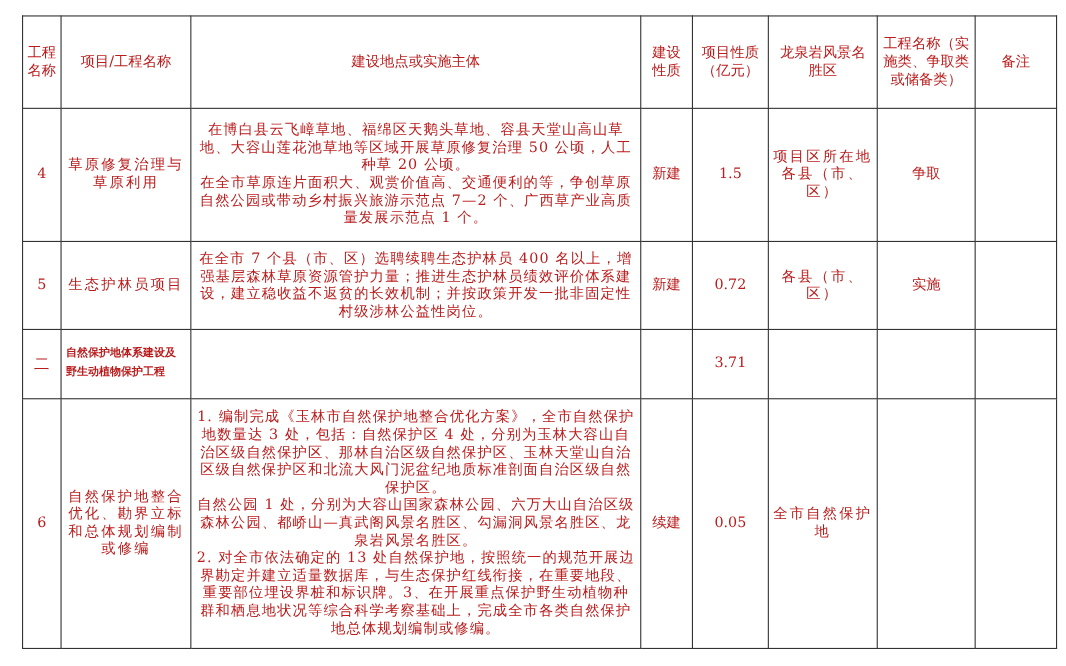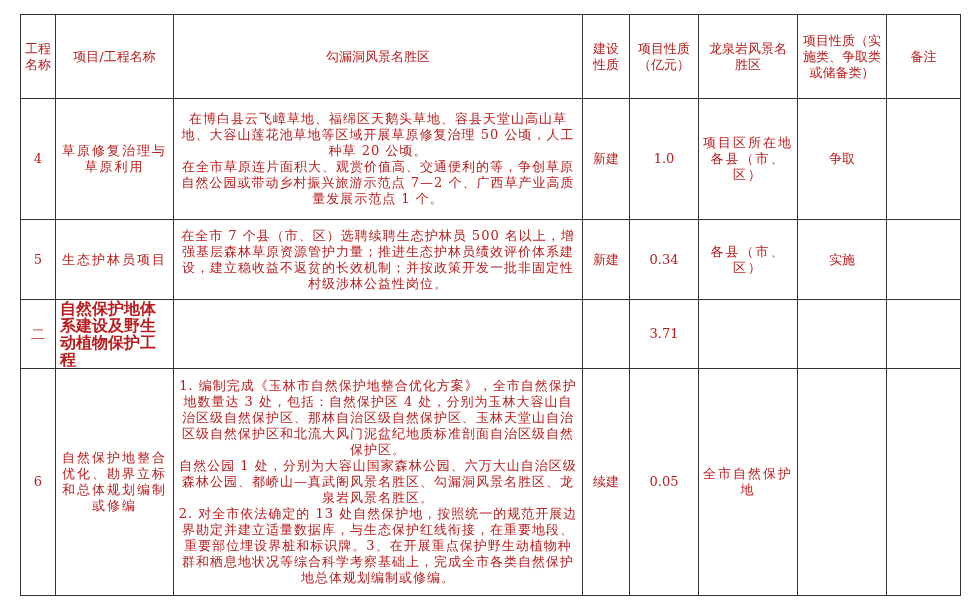--- a/index.html
+++ b/index.html
@@ -18,21 +18,21 @@
     text-align: center;
     font-size: 13px;
     line-height: 16px;
     font-weight: normal;
   }
   th { font-family: "DejaVu Sans", "Liberation Sans", sans-serif; font-size: 14px; line-height: 17px; }
   th.col-no { padding: 0; }
   td.content { text-align: justify; padding: 1px 5px; letter-spacing: 1px; line-height: 16.5px; }
   td.content p { margin: 0; }
   td.name { letter-spacing: 2px; }
-  tr.section td.name { font-family: Liberation Serif, serif; font-weight: bold; text-align: left; letter-spacing: 0; font-size: 16px; line-height: 17px; }
+  tr.section td.name { font-family: Liberation Mono, monospace; font-weight: bold; text-align: left; letter-spacing: 0; font-size: 10px; line-height: 17px; }
   tr.section td.no { font-family: "DejaVu Sans", "Liberation Sans", sans-serif; font-size: 14px; }
   .loc { letter-spacing: 2px; }
 </style>
 </head>
 <body>
 
 <table class="doc-table">
   <colgroup>
     <col style="width:35px">
     <col style="width:118px">
@@ -40,50 +40,50 @@
     <col style="width:47px">
     <col style="width:69px">
     <col style="width:99px">
     <col style="width:89px">
     <col style="width:74px">
   </colgroup>
   <thead>
     <tr style="height:84px">
       <th class="col-no">工程名称</th>
       <th>项目/工程名称</th>
-      <th>勾漏洞风景名胜区</th>
+      <th>建设地点或实施主体</th>
       <th>建设性质</th>
       <th>项目性质（亿元）</th>
       <th>龙泉岩风景名胜区</th>
-      <th>项目性质（实施类、争取类或储备类）</th>
+      <th>工程名称（实施类、争取类或储备类）</th>
       <th>备注</th>
     </tr>
   </thead>
   <tbody>
     <tr style="height:121px">
       <td class="no">4</td>
       <td class="name">草原修复治理与草原利用</td>
       <td class="content">
         <p>在博白县云飞嶂草地、福绵区天鹅头草地、容县天堂山高山草地、大容山莲花池草地等区域开展草原修复治理 50 公顷，人工种草 20 公顷。</p>
         <p>在全市草原连片面积大、观赏价值高、交通便利的等，争创草原自然公园或带动乡村振兴旅游示范点 7—2 个、广西草产业高质量发展示范点 1 个。</p>
       </td>
       <td>新建</td>
-      <td>1.0</td>
+      <td>1.5</td>
       <td class="loc">项目区所在地各县（市、区）</td>
       <td>争取</td>
       <td></td>
     </tr>
     <tr style="height:80px">
       <td class="no">5</td>
       <td class="name">生态护林员项目</td>
       <td class="content">
-        <p>在全市 7 个县（市、区）选聘续聘生态护林员 500 名以上，增强基层森林草原资源管护力量；推进生态护林员绩效评价体系建设，建立稳收益不返贫的长效机制；并按政策开发一批非固定性村级涉林公益性岗位。</p>
+        <p>在全市 7 个县（市、区）选聘续聘生态护林员 400 名以上，增强基层森林草原资源管护力量；推进生态护林员绩效评价体系建设，建立稳收益不返贫的长效机制；并按政策开发一批非固定性村级涉林公益性岗位。</p>
       </td>
       <td>新建</td>
-      <td>0.34</td>
+      <td>0.72</td>
       <td class="loc">各县（市、区）</td>
       <td>实施</td>
       <td></td>
     </tr>
     <tr class="section" style="height:63px">
       <td class="no">二</td>
       <td class="name">自然保护地体系建设及野生动植物保护工程</td>
       <td class="content"></td>
       <td></td>
       <td>3.71</td>

